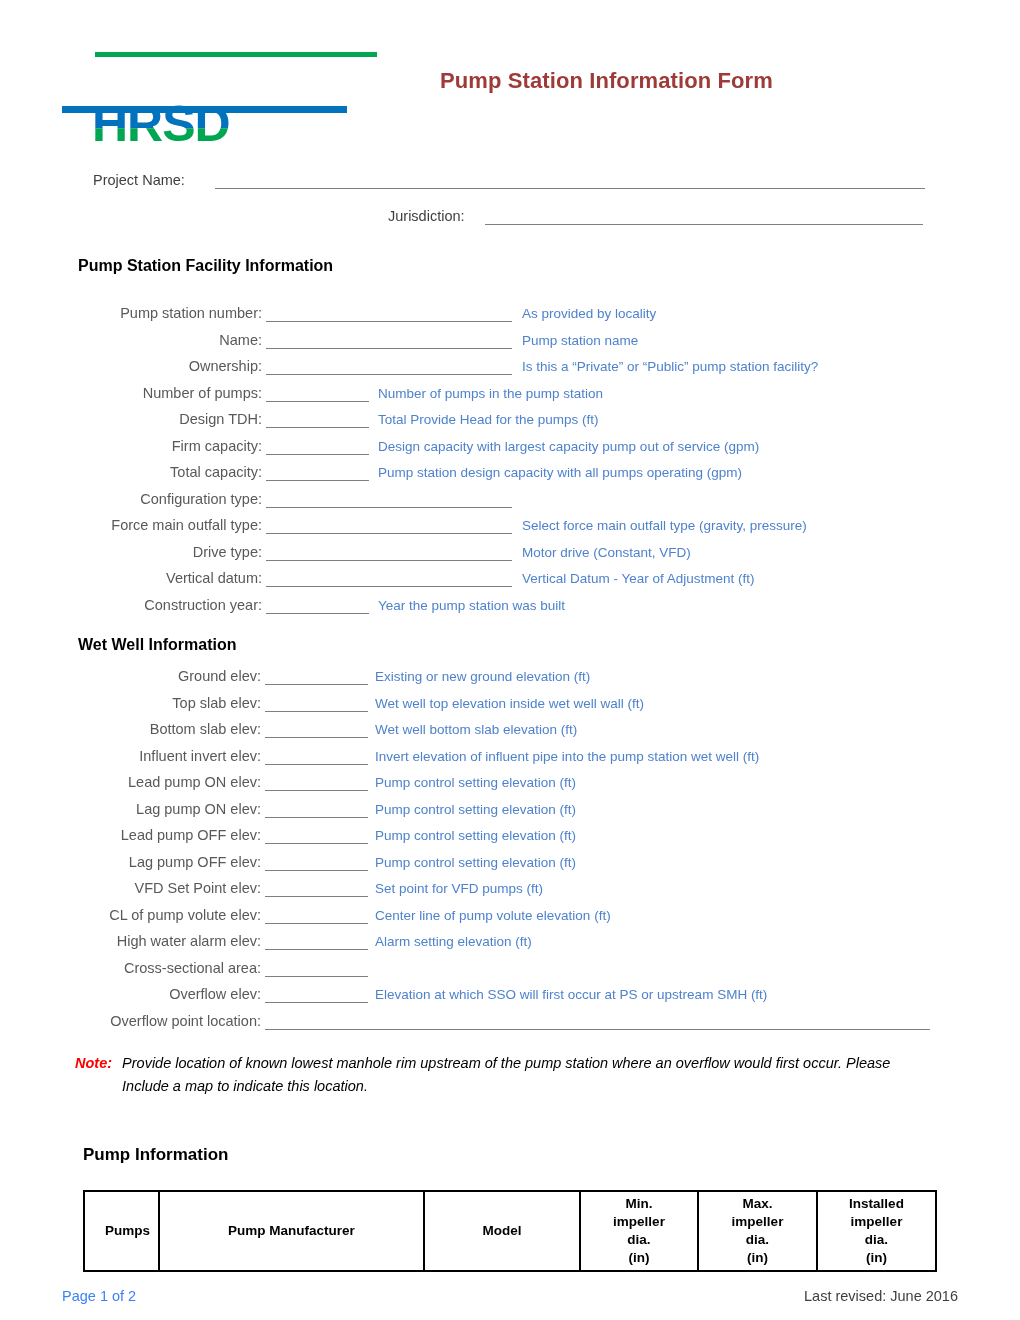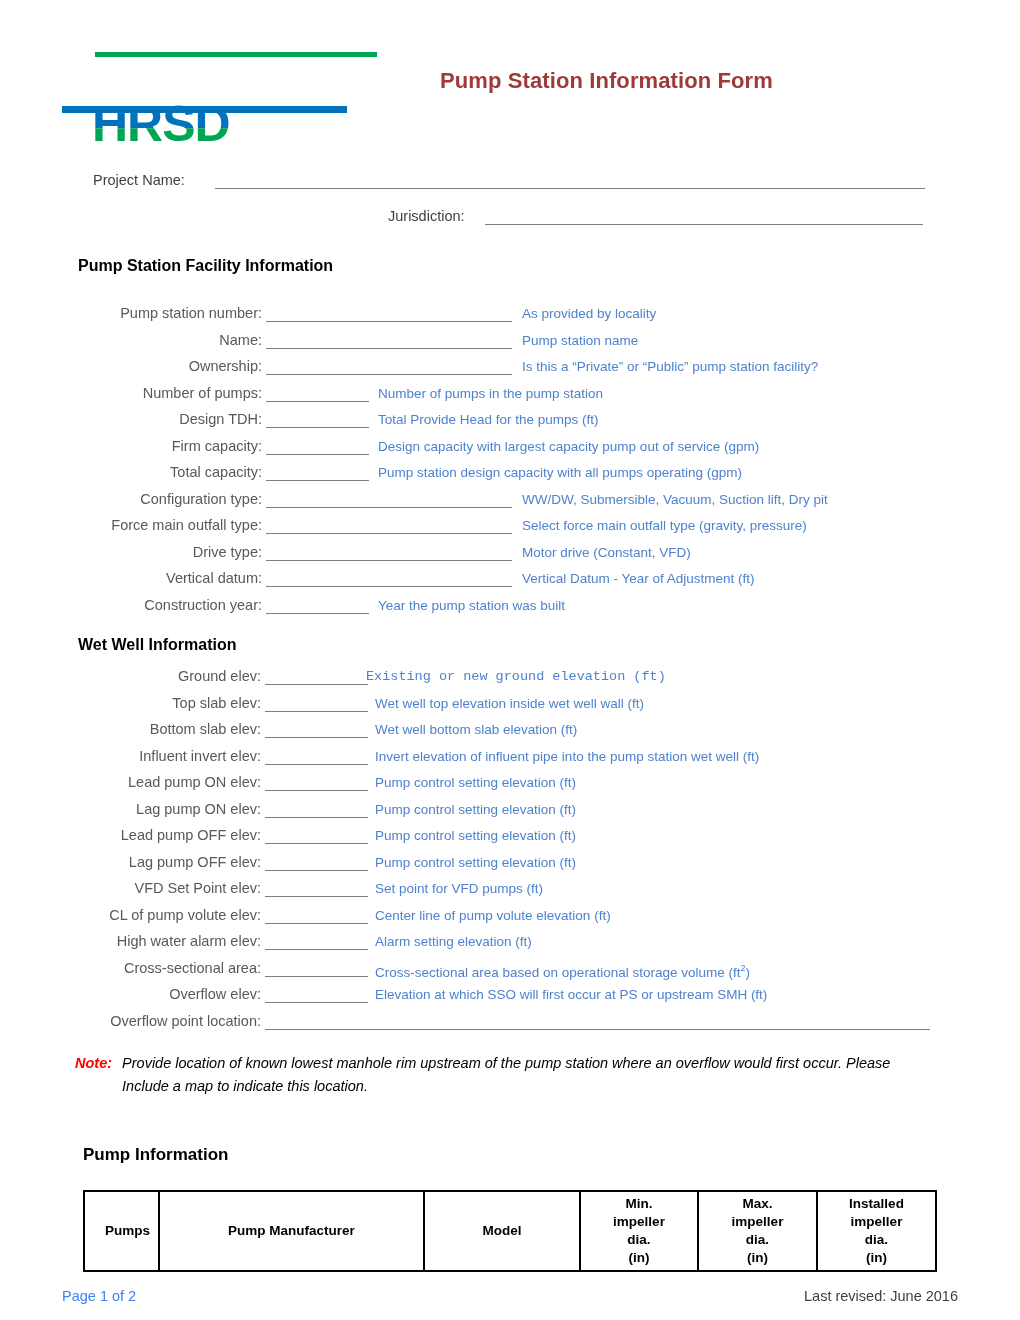--- a/index.html
+++ b/index.html
@@ -236,21 +236,20 @@
       <span class="hint" style="left: 378px;">Design capacity with largest capacity pump out of service (gpm)</span>
     </div>
     <div class="row" style="top: 463px;">
       <span class="label" style="left: 0px; width: 262px;">Total capacity:</span>
       <span class="blank" style="left: 266px; width: 103px;"></span>
       <span class="hint" style="left: 378px;">Pump station design capacity with all pumps operating (gpm)</span>
     </div>
     <div class="row" style="top: 489.5px;">
       <span class="label" style="left: 0px; width: 262px;">Configuration type:</span>
       <span class="blank" style="left: 266px; width: 246px;"></span>
-      <span class="hint" style="left: 522px;">WW/DW, Submersible, Vacuum, Suction lift, Dry pit</span>
     </div>
     <div class="row" style="top: 516px;">
       <span class="label" style="left: 0px; width: 262px;">Force main outfall type:</span>
       <span class="blank" style="left: 266px; width: 246px;"></span>
       <span class="hint" style="left: 522px;">Select force main outfall type (gravity, pressure)</span>
     </div>
     <div class="row" style="top: 542.5px;">
       <span class="label" style="left: 0px; width: 262px;">Drive type:</span>
       <span class="blank" style="left: 266px; width: 246px;"></span>
       <span class="hint" style="left: 522px;">Motor drive (Constant, VFD)</span>
@@ -265,21 +264,21 @@
       <span class="blank" style="left: 266px; width: 103px;"></span>
       <span class="hint" style="left: 378px;">Year the pump station was built</span>
     </div>
   </div>
 
 <div class="section-heading" style="left:78px; top:636px;">Wet Well Information</div>
 <div id="wetwell-rows">
     <div class="row" style="top: 667px;">
       <span class="label" style="left: 0px; width: 261px;">Ground elev:</span>
       <span class="blank" style="left: 265px; width: 103px;"></span>
-      <span class="hint" style="left: 366px; font-family: Liberation Mono, monospace;">Existing or new ground elevation (ft)</span>
+      <span class="hint" style="left: 375px;">Existing or new ground elevation (ft)</span>
     </div>
     <div class="row" style="top: 693.5px;">
       <span class="label" style="left: 0px; width: 261px;">Top slab elev:</span>
       <span class="blank" style="left: 265px; width: 103px;"></span>
       <span class="hint" style="left: 375px;">Wet well top elevation inside wet well wall (ft)</span>
     </div>
     <div class="row" style="top: 720px;">
       <span class="label" style="left: 0px; width: 261px;">Bottom slab elev:</span>
       <span class="blank" style="left: 265px; width: 103px;"></span>
       <span class="hint" style="left: 375px;">Wet well bottom slab elevation (ft)</span>
@@ -320,21 +319,20 @@
       <span class="hint" style="left: 375px;">Center line of pump volute elevation  (ft)</span>
     </div>
     <div class="row" style="top: 932px;">
       <span class="label" style="left: 0px; width: 261px;">High water alarm elev:</span>
       <span class="blank" style="left: 265px; width: 103px;"></span>
       <span class="hint" style="left: 375px;">Alarm setting elevation (ft)</span>
     </div>
     <div class="row" style="top: 958.5px;">
       <span class="label" style="left: 0px; width: 261px;">Cross-sectional area:</span>
       <span class="blank" style="left: 265px; width: 103px;"></span>
-      <span class="hint" style="left: 375px;">Cross-sectional area based on operational storage volume (ft<sup>2</sup>)</span>
     </div>
     <div class="row" style="top: 985px;">
       <span class="label" style="left: 0px; width: 261px;">Overflow elev:</span>
       <span class="blank" style="left: 265px; width: 103px;"></span>
       <span class="hint" style="left: 375px;">Elevation at which SSO will first occur at PS or upstream SMH (ft)</span>
     </div>
     <div class="row" style="top: 1011.5px;">
       <span class="label" style="left: 0px; width: 261px;">Overflow point location:</span>
       <span class="blank" style="left: 265px; width: 665px;"></span>
     </div>

